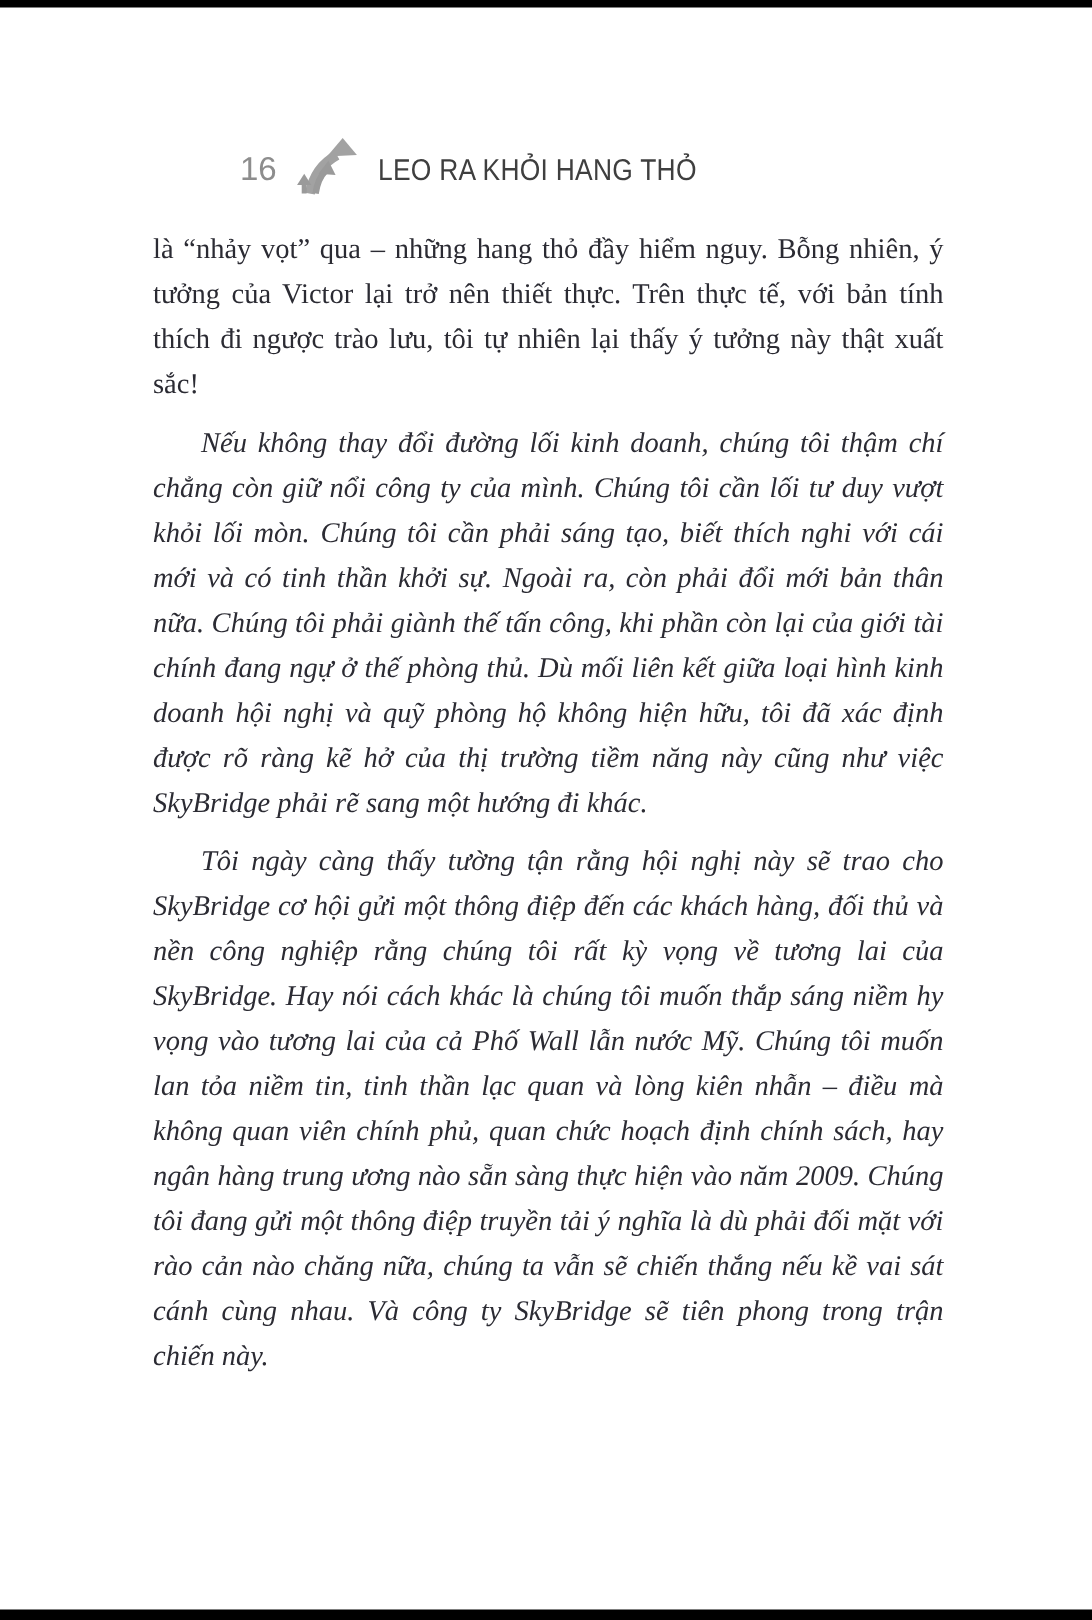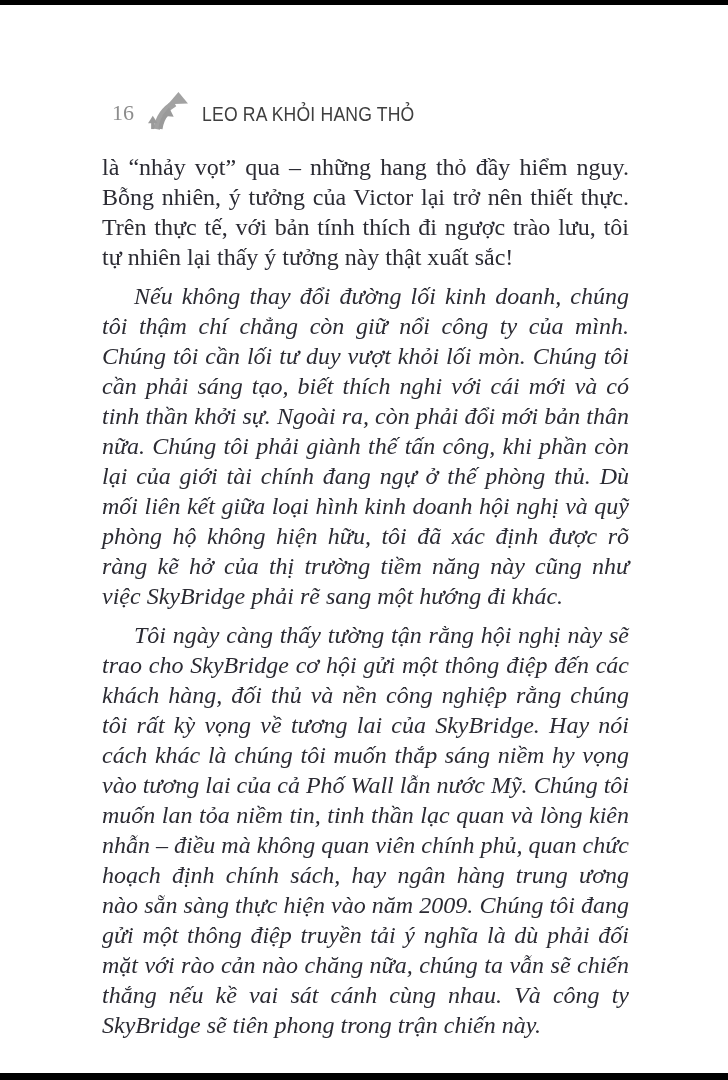--- a/index.html
+++ b/index.html
@@ -22,24 +22,25 @@
 
   .page-header {
     position: absolute;
     left: 112px;
     top: 92px;
     display: flex;
     align-items: flex-end;
     gap: 11px;
   }
   .page-number {
-    font-family: Liberation Serif, serif;
+    font-family: Liberation Sans, sans-serif;
     font-size: 22px;
     color: #8d8d8d;
     line-height: 28px;
+    margin-left: 48px;
   }
   .header-icon {
     width: 46px;
     height: 38px;
     margin-bottom: -3px;
   }
   .running-title {
     font-family: "Liberation Sans", sans-serif;
     font-size: 20px;
     font-weight: 500;
@@ -51,21 +52,21 @@
     display: inline-block;
     white-space: nowrap;
   }
 
   .text-block {
     position: absolute;
     left: 102px;
     top: 152px;
     width: 527px;
     font-family: "Liberation Serif", serif;
-    font-size: 24px;
+    font-size: 19px;
     line-height: 30px;
     color: #2b2b33;
     text-align: justify;
     text-justify: inter-word;
   }
   .text-block p { margin: 0 0 9px 0; }
   .text-block p.indent { text-indent: 32px; font-style: italic; }
 </style>
 </head>
 <body>

